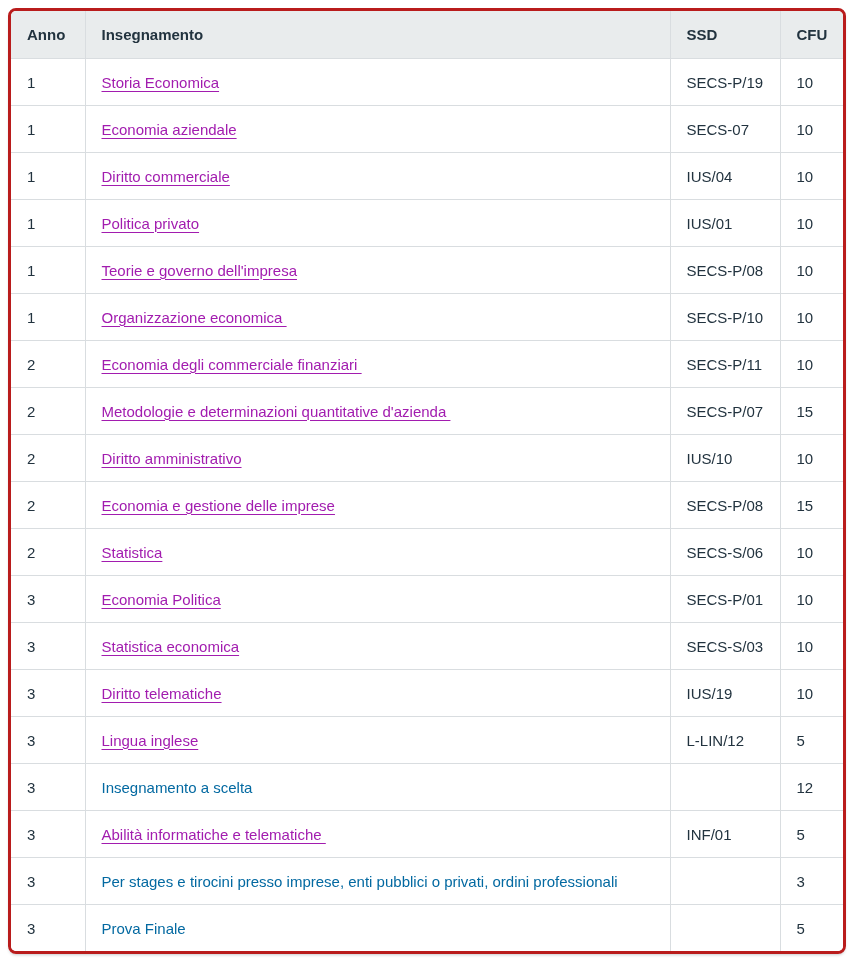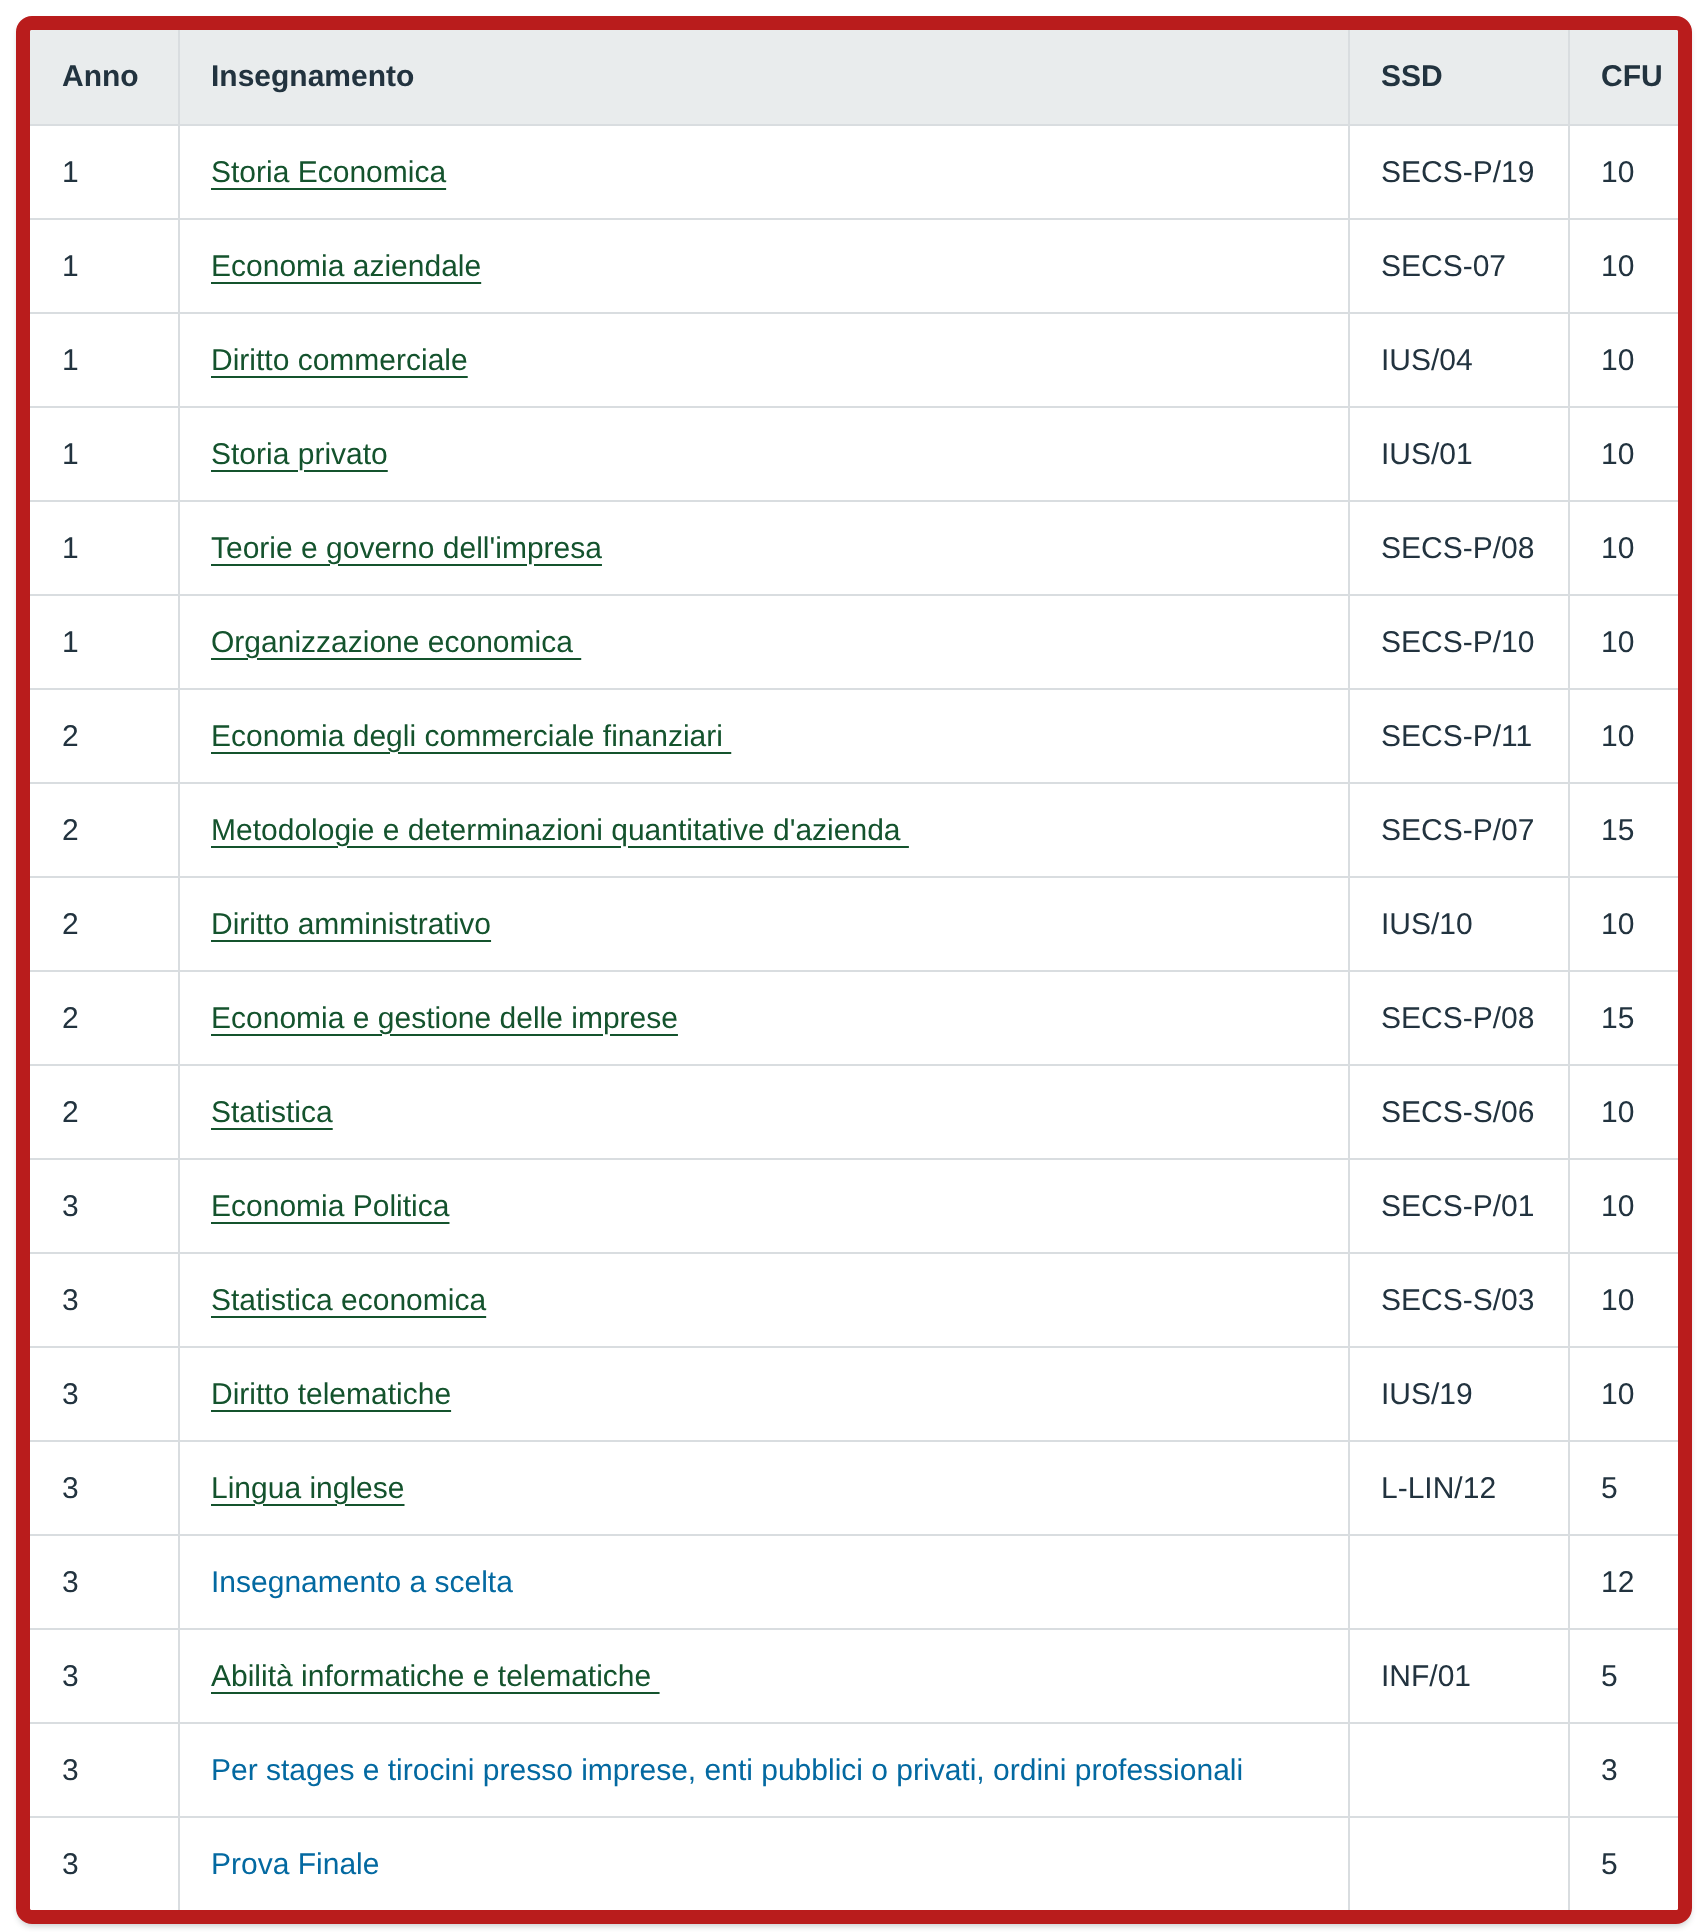--- a/index.html
+++ b/index.html
@@ -9,21 +9,21 @@
     font-family: "Liberation Sans", "DejaVu Sans", sans-serif;
     color: #22333f;
   }
   .page {
     width: 854px;
     height: 966px;
     box-sizing: border-box;
     padding: 8px;
   }
   .table-wrap {
-    border: 7px solid #b91c1c;
+    border: 3px solid #b91c1c;
     border-radius: 8px;
     overflow: hidden;
     box-shadow: 0 2px 3px -1px rgba(40, 50, 60, 0.25);
   }
   table.course-table {
     width: 100%;
     border-collapse: collapse;
     table-layout: fixed;
     font-size: 15px;
   }
@@ -50,21 +50,21 @@
     height: 46px;
     border-bottom: 1px solid #d9dde0;
     background: #ffffff;
     overflow: hidden;
     white-space: nowrap;
   }
   tbody tr:last-child td {
     border-bottom: none;
   }
   a.course-link {
-    color: #14532d;
+    color: #a21caf;
     text-decoration-thickness: 1px;
     text-underline-offset: 3px;
     white-space: pre-wrap;
   }
   span.course-text {
     color: #0369a1;
     white-space: pre-wrap;
   }
 </style>
 </head>
@@ -101,21 +101,21 @@
             <td>10</td>
           </tr>
           <tr>
             <td>1</td>
             <td><a href="#" class="course-link">Diritto commerciale</a></td>
             <td>IUS/04</td>
             <td>10</td>
           </tr>
           <tr>
             <td>1</td>
-            <td><a href="#" class="course-link">Storia privato</a></td>
+            <td><a href="#" class="course-link">Politica privato</a></td>
             <td>IUS/01</td>
             <td>10</td>
           </tr>
           <tr>
             <td>1</td>
             <td><a href="#" class="course-link">Teorie e governo dell'impresa</a></td>
             <td>SECS-P/08</td>
             <td>10</td>
           </tr>
           <tr>

